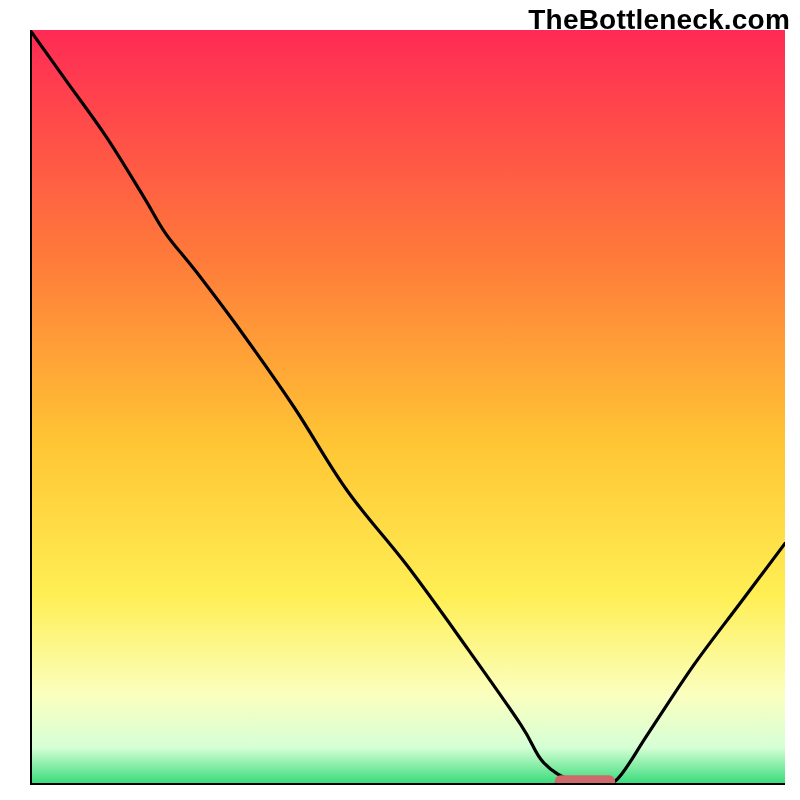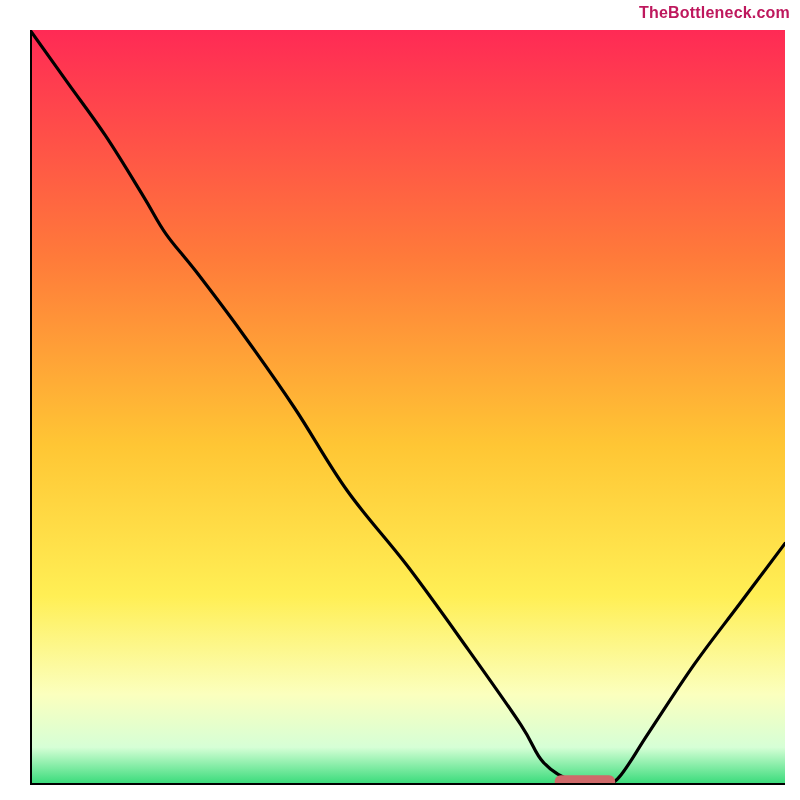--- a/index.html
+++ b/index.html
@@ -13,23 +13,23 @@
   }
   .stage {
     position: relative;
     width: 800px;
     height: 800px;
   }
   .watermark {
     position: absolute;
     top: 4px;
     right: 10px;
-    font-size: 16px;
+    font-size: 28px;
     font-weight: bold;
-    color: #be185d;
+    color: #000000;
     letter-spacing: 0.2px;
     user-select: none;
   }
   .plot-area {
     position: absolute;
     left: 30px;
     top: 30px;
     width: 755px;
     height: 755px;
   }

